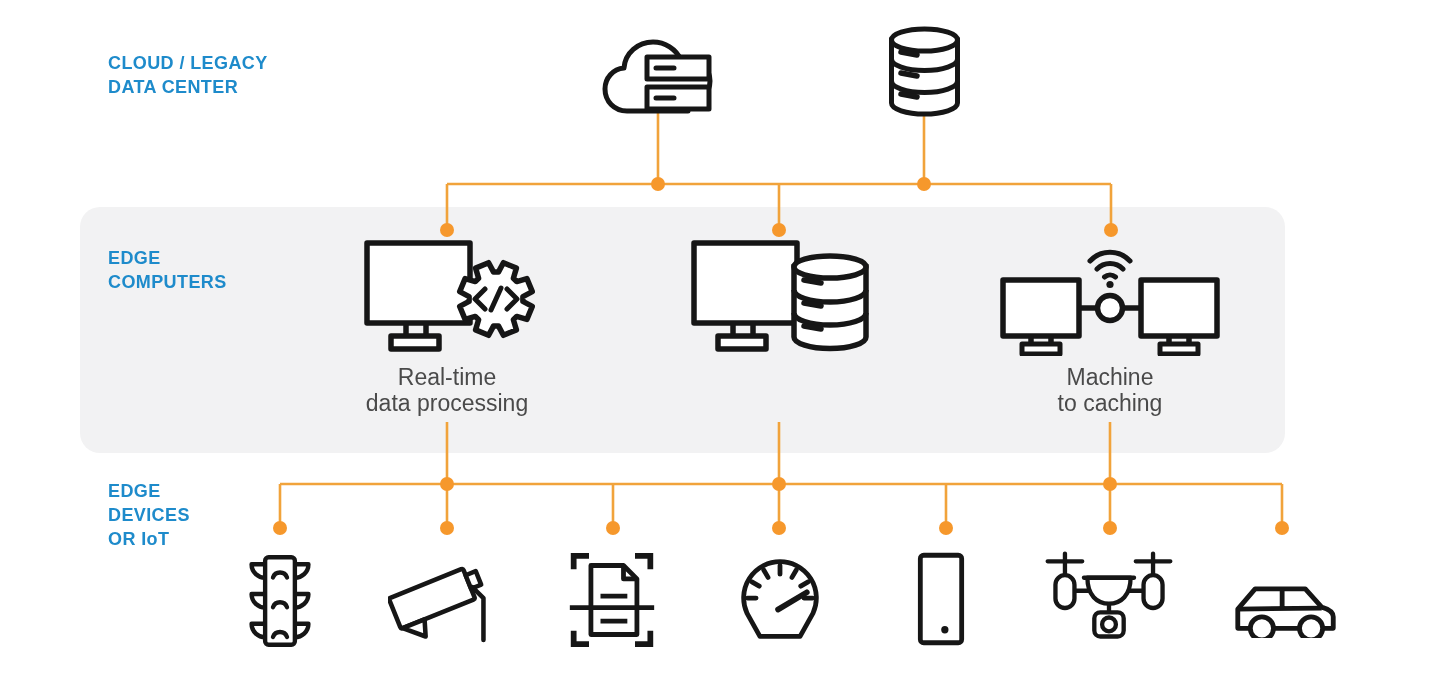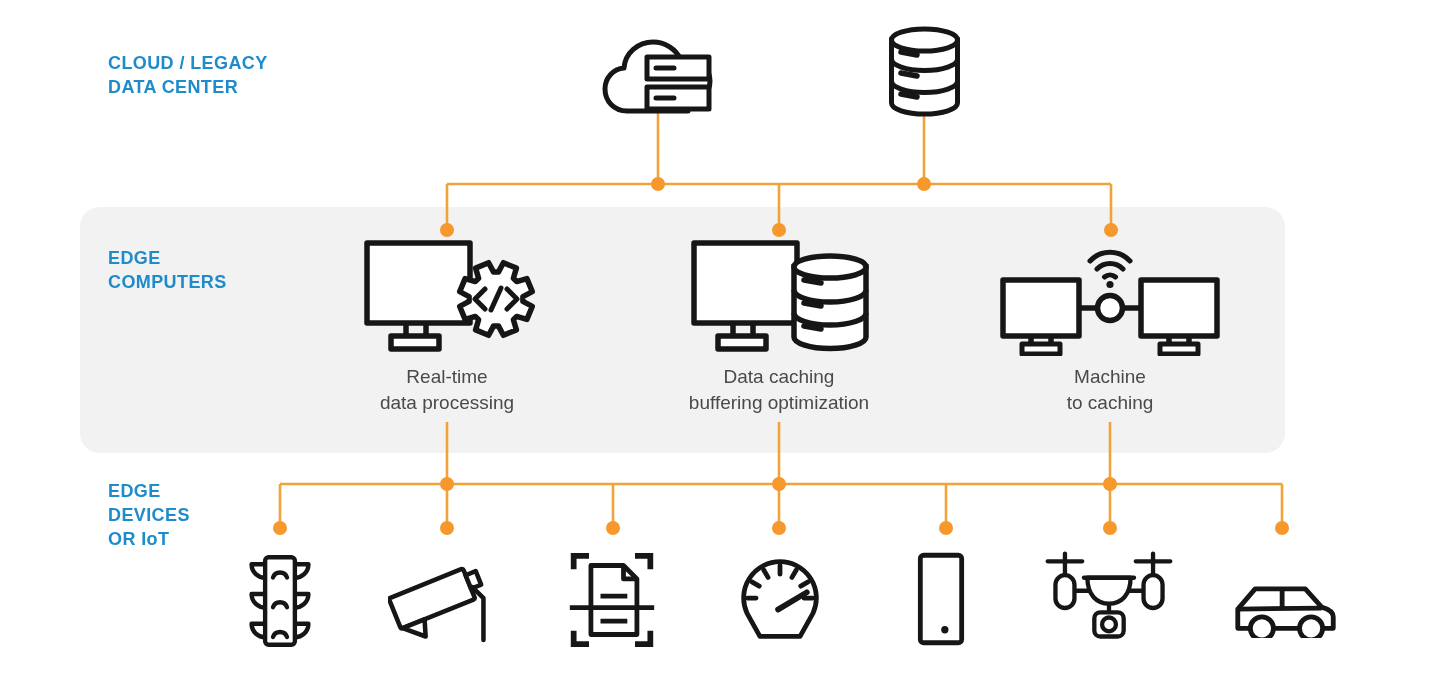--- a/index.html
+++ b/index.html
@@ -10,21 +10,21 @@
   .tier-label{position:absolute;left:108px;color:var(--label-blue,#1E8BCB);
         font-weight:bold;font-size:18px;line-height:24px;letter-spacing:.4px;
         white-space:pre-line;z-index:3;}
   #lbl-cloud{top:51px}
   #lbl-edge{top:246px}
   #lbl-dev{top:479px}
   .connectors{position:absolute;left:0;top:0;z-index:1;}
   .cl{stroke:var(--accent-orange,#F1A33B);stroke-width:2.6;fill:none;}
   .cd{fill:var(--dot-orange,#F6982C);}
   .node{position:absolute;display:flex;flex-direction:column;align-items:center;z-index:2;}
-  .caption{margin-top:8px;font-size:19px;line-height:26px;color:var(--caption-gray,#4A4A4A);
+  .caption{margin-top:8px;font-size:23px;line-height:26px;color:var(--caption-gray,#4A4A4A);
         text-align:center;white-space:pre-line;}
   svg.li{color:var(--icon-black,#161616);display:block;}
   .li [stroke]{stroke:currentColor;}
 </style>
 </head>
 <body>
 
 <div class="canvas">
 
   <div class="band"></div>
@@ -92,22 +92,20 @@
   <div class="node" style="left:659px;top:236px;width:240px">
     <svg class="li" width="185" height="120" viewBox="0 0 185 120">
       <rect x="7" y="7" width="103" height="80" fill="#fff" stroke="currentColor" stroke-width="5.5" stroke-linejoin="round"></rect>
       <path d="M46 87 V100 M66 87 V100" fill="none" stroke="currentColor" stroke-width="5.5"></path>
       <rect x="31" y="100" width="48" height="13" fill="#fff" stroke="currentColor" stroke-width="5.5" stroke-linejoin="round"></rect>
       <path d="M107 31 V101 A36 11.5 0 0 0 179 101 V31 Z" fill="#fff" stroke="currentColor" stroke-width="5.5"></path>
       <ellipse cx="143" cy="31" rx="36" ry="11" fill="#fff" stroke="currentColor" stroke-width="5.5"></ellipse>
       <path d="M107 54 A36 12 0 0 0 179 54 M107 77 A36 12 0 0 0 179 77" fill="none" stroke="currentColor" stroke-width="5.5"></path>
       <path d="M117 44 l17 3 M117 67 l17 3 M117 90 l17 3" fill="none" stroke="currentColor" stroke-width="5.5" stroke-linecap="round"></path>
     </svg>
-    <div class="caption">Data caching
-buffering optimization</div>
   </div>
 
   <div class="node" style="left:990px;top:236px;width:240px">
     <svg class="li" width="230" height="120" viewBox="0 0 230 120">
       <path d="M95 25 A27 27 0 0 1 135 25 M102 33 A18 18 0 0 1 128 33 M109.5 41 A8.5 8.5 0 0 1 120.5 41" fill="none" stroke="currentColor" stroke-width="5" stroke-linecap="round"></path>
       <circle cx="115" cy="48.5" r="3.6" fill="currentColor"></circle>
       <path d="M84 72 H146" fill="none" stroke="currentColor" stroke-width="5.5"></path>
       <rect x="8" y="44" width="76" height="56" fill="#fff" stroke="currentColor" stroke-width="5.5" stroke-linejoin="round"></rect>
       <path d="M36 100 V108 M56 100 V108" fill="none" stroke="currentColor" stroke-width="5.5"></path>
       <rect x="27" y="108" width="38" height="10" fill="#fff" stroke="currentColor" stroke-width="5" stroke-linejoin="round"></rect>

